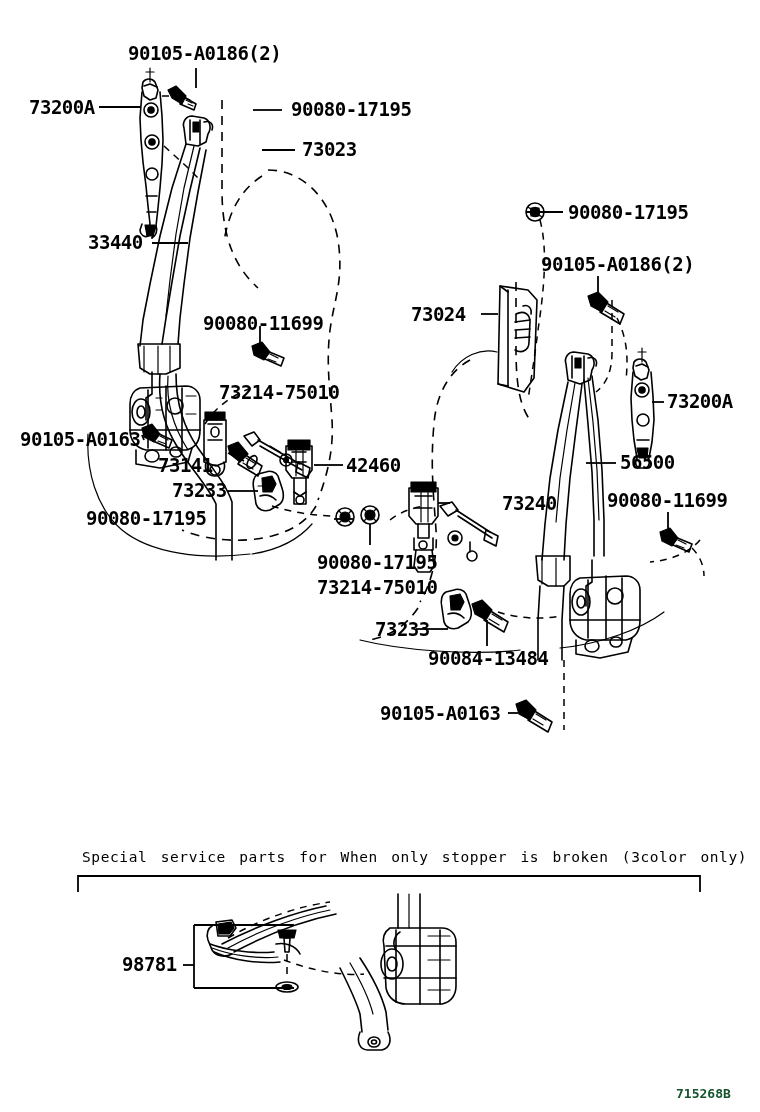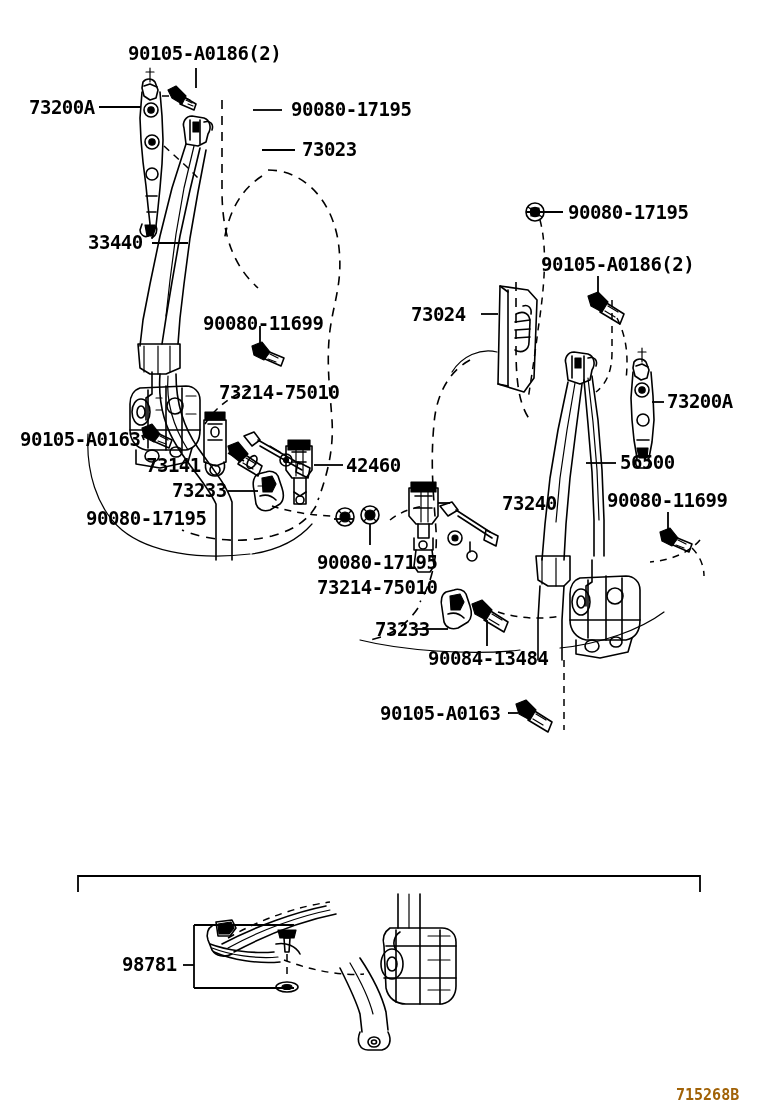--- a/index.html
+++ b/index.html
@@ -44,23 +44,23 @@
     letter-spacing: 0.6px;
     word-spacing: 4px;
     color: #000000;
     white-space: nowrap;
     line-height: 1;
   }
   .sheetid {
     position: absolute;
     font-family: "DejaVu Sans Mono", "Liberation Mono", monospace;
     font-weight: bold;
-    font-size: 15px;
+    font-size: 13px;
     letter-spacing: 0px;
-    color: #a16207;
+    color: #14532d;
     white-space: nowrap;
   }
 </style>
 </head>
 <body>
 
 <div id="page">
 
   <svg id="svg-root" viewBox="0 0 760 1112">
     <defs>
@@ -483,36 +483,37 @@
 
   <div class="lbl" style="left:128px; top:44px;">90105-A0186(2)</div>
   <div class="lbl" style="left:29px;  top:98px;">73200A</div>
   <div class="lbl" style="left:291px; top:100px;">90080-17195</div>
   <div class="lbl" style="left:302px; top:140px;">73023</div>
 
   <div class="lbl" style="left:88px;  top:233px;">33440</div>
   <div class="lbl" style="left:203px; top:314px;">90080-11699</div>
   <div class="lbl" style="left:219px; top:383px;">73214-75010</div>
   <div class="lbl" style="left:20px;  top:430px;">90105-A0163</div>
-  <div class="lbl" style="left:146px; top:456px;">73141</div>
+  <div class="lbl" style="left:158px; top:456px;">73141</div>
   <div class="lbl" style="left:172px; top:481px;">73233</div>
   <div class="lbl" style="left:346px; top:456px;">42460</div>
   <div class="lbl" style="left:86px;  top:509px;">90080-17195</div>
 
   <div class="lbl" style="left:568px; top:203px;">90080-17195</div>
   <div class="lbl" style="left:541px; top:255px;">90105-A0186(2)</div>
   <div class="lbl" style="left:411px; top:305px;">73024</div>
   <div class="lbl" style="left:667px; top:392px;">73200A</div>
   <div class="lbl" style="left:620px; top:453px;">56500</div>
   <div class="lbl" style="left:455px; top:494px;margin-left:47px;">73240</div>
   <div class="lbl" style="left:607px; top:491px;">90080-11699</div>
 
   <div class="lbl" style="left:317px; top:553px;">90080-17195</div>
   <div class="lbl" style="left:317px; top:578px;">73214-75010</div>
   <div class="lbl" style="left:375px; top:620px;">73233</div>
   <div class="lbl" style="left:428px; top:649px;">90084-13484</div>
   <div class="lbl" style="left:380px; top:704px;">90105-A0163</div>
 
+  <div class="note" style="left:82px; top:850px;">Special  service  parts  for  When  only  stopper  is  broken  (3color  only)</div>
   <div class="lbl" style="left:122px; top:955px;">98781</div>
 
   <div class="sheetid" style="left:676px; top:1086px;">715268B</div>
 
 </div>
 
 </body></html>

